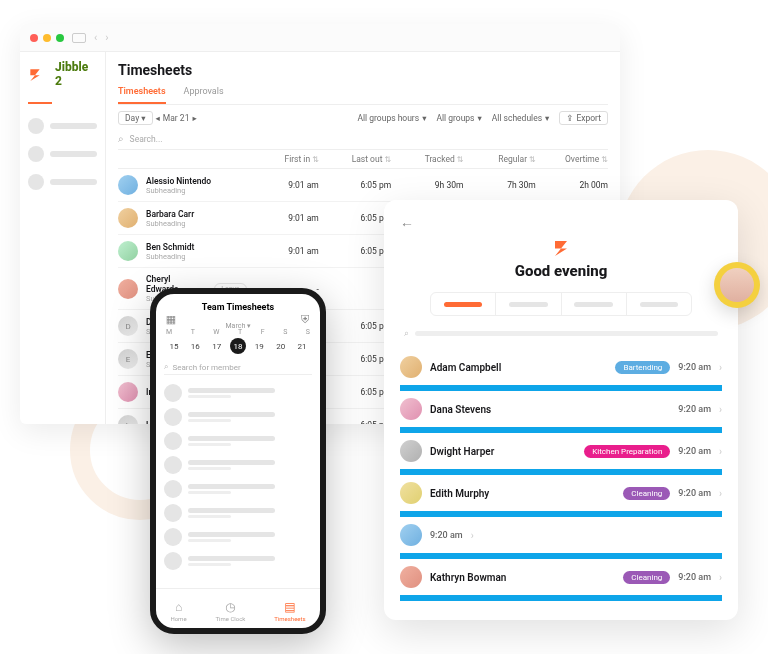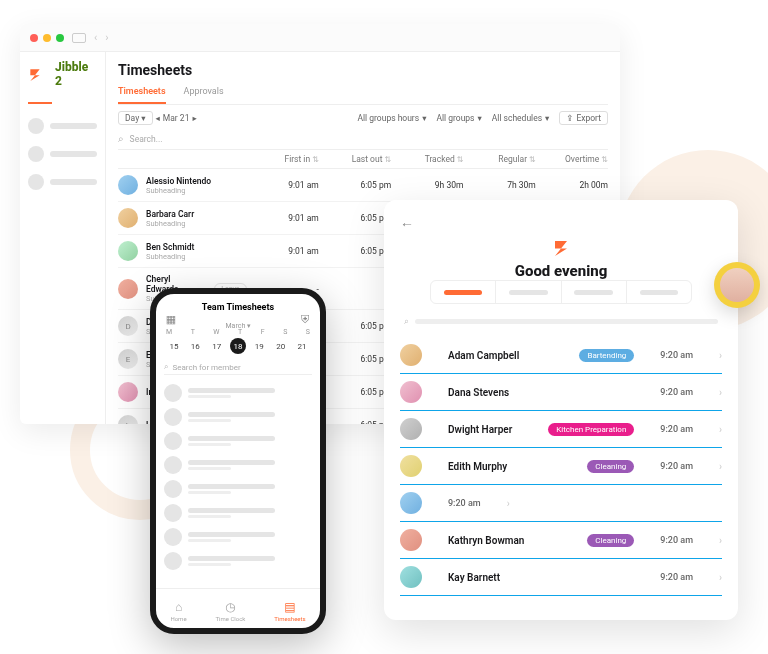--- a/index.html
+++ b/index.html
@@ -79,30 +79,30 @@
 .ph-nav{height:40px;border-top:1px solid #eee;display:flex;justify-content:space-around;align-items:center;padding-top:4px}
 .ph-nav-it{display:flex;flex-direction:column;align-items:center;gap:1px;font-size:6px;color:#aaa}
 .ph-nav-it.active{color:#FF6B35}
 .ph-nav-it .ico{font-size:12px}
 
 
 .tablet{position:absolute;left:384px;top:200px;width:354px;height:420px;background:#fff;border-radius:12px;box-shadow:0 12px 40px rgba(0,0,0,.12);z-index:4;padding:14px 16px;display:flex;flex-direction:column}
 .tb-top{display:flex;align-items:center;margin-bottom:8px}
 .tb-back{color:#888;font-size:14px}
 .tb-logo{text-align:center;margin-bottom:2px}
-.tb-greet{text-align:center;font-weight:800;font-size:15px;color:#18181b;}
+.tb-greet{text-align:center;font-weight:800;font-size:15px;color:#18181b;margin-bottom:12px}
 .tb-segs{display:flex;border:1px solid #eee;border-radius:6px;overflow:hidden;margin:0 30px 12px}
 .seg{flex:1;height:22px;display:flex;align-items:center;justify-content:center;border-right:1px solid #eee}
 .seg:last-child{border-right:none}
 .seg-bar{height:5px;background:#e5e5e5;border-radius:3px;width:60%}
 .seg.active .seg-bar{background:#FF6B35}
 .tb-srow{display:flex;align-items:center;gap:6px;color:#bbb;font-size:9px;margin:0 4px 10px}
 .tb-srow .b{height:5px;background:#eee;border-radius:3px;flex:1}
 .tb-list{flex:1;overflow:hidden}
-.tb-row{display:flex;align-items:center;gap:26px;padding:7px 0;border-bottom:1px solid #0ea5e9;font-size:10px}
+.tb-row{display:flex;align-items:center;gap:8px;padding:7px 0;border-bottom:6px solid #0ea5e9;font-size:10px}
 .tb-av{width:22px;height:22px;border-radius:50%;flex-shrink:0}
 .tb-nm{flex:1;font-weight:600;color:#18181b}
 .tb-tag{font-size:8px;padding:2px 8px;border-radius:10px;color:#fff}
 .tb-time{font-size:9px;color:#666;font-weight:500}
 .tb-chev{color:#ccc;font-size:10px}
 
 .float-av{position:absolute;right:8px;top:262px;width:46px;height:46px;border-radius:50%;background:#F4D03F;z-index:6;box-shadow:0 6px 18px rgba(0,0,0,.15);display:flex;align-items:center;justify-content:center;overflow:hidden}
 .float-av .inner{width:34px;height:34px;border-radius:50%;background:linear-gradient(180deg,#f0d0c0,#e0b0a0)}
 
 .c-blue{background:linear-gradient(135deg,#a0d0f0,#70b0e0)}

